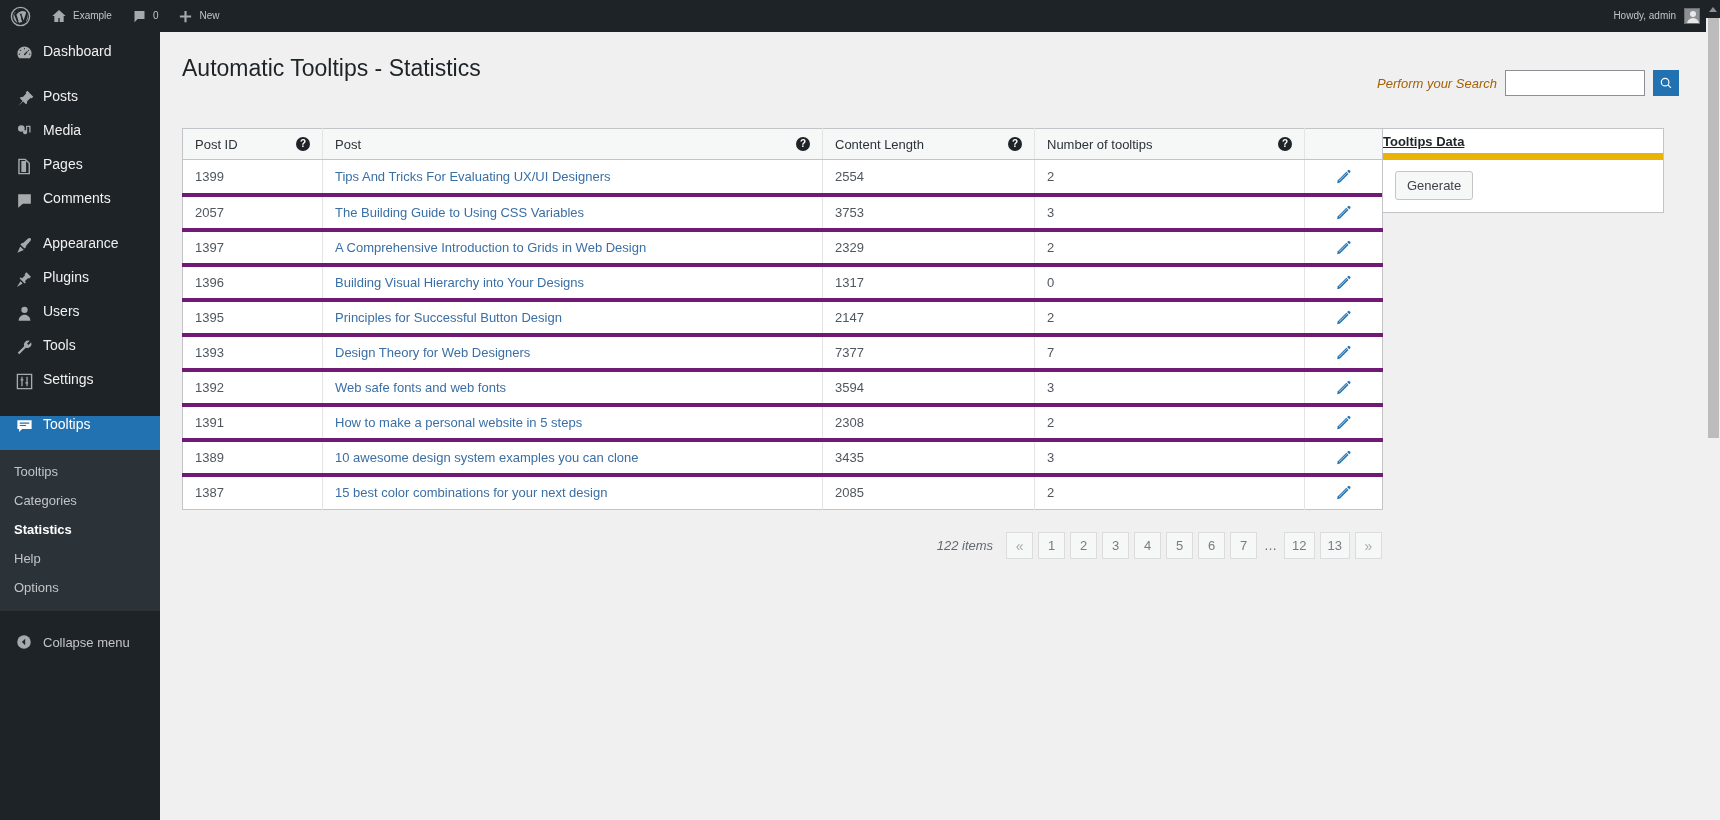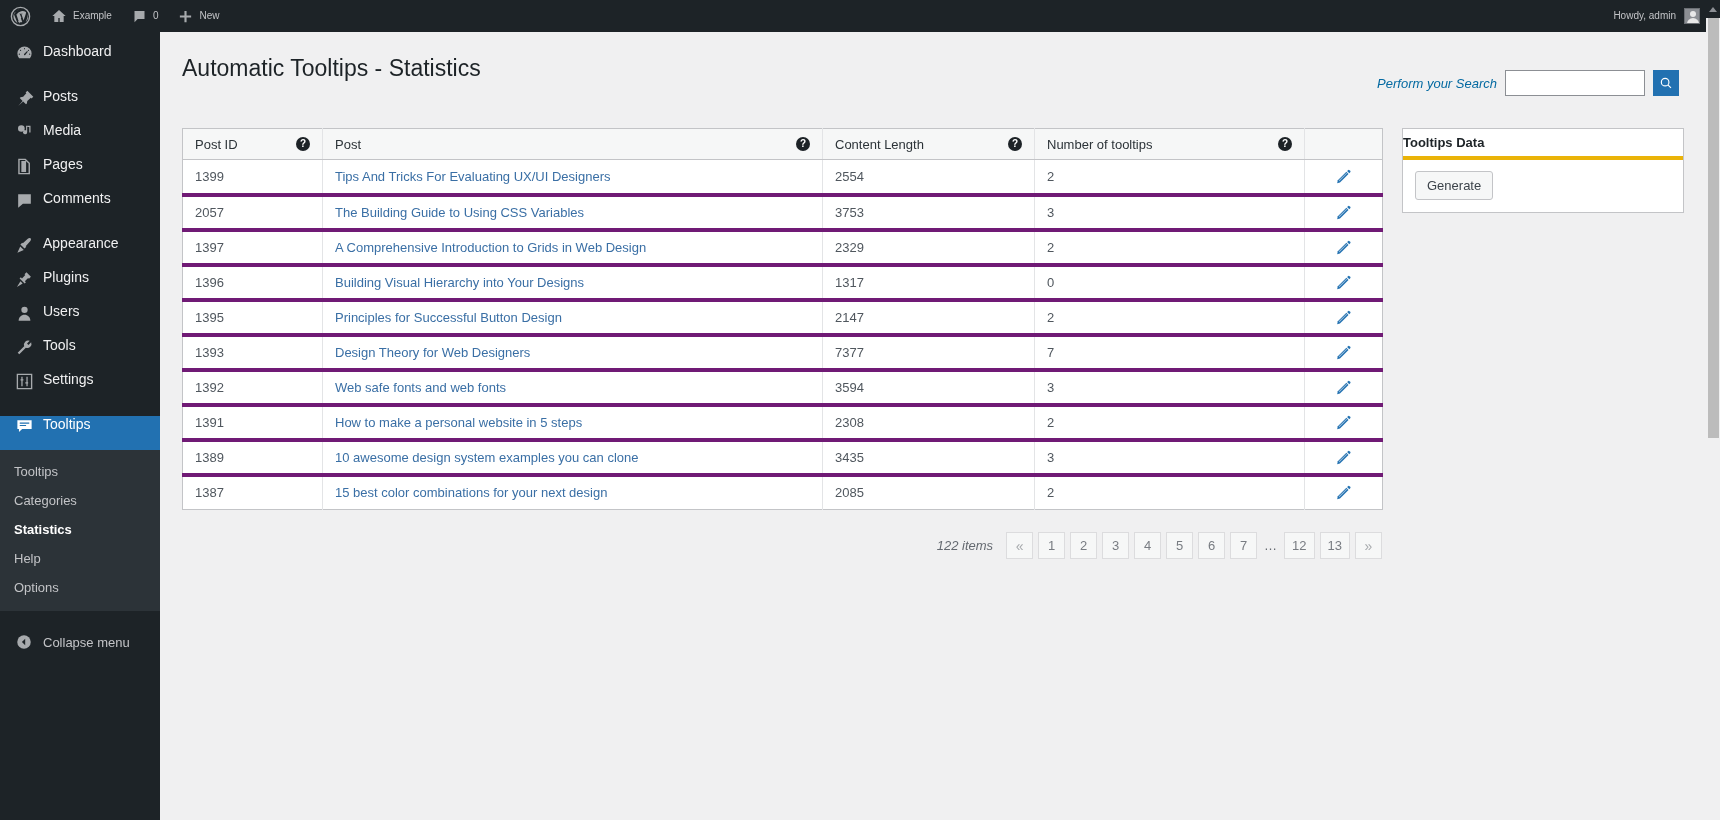--- a/index.html
+++ b/index.html
@@ -104,41 +104,41 @@
   #page-title {
     position: absolute; left: 22px; top: 22px;
     font-size: 23px; font-weight: 400; color: #1d2327;
     line-height: 29px;
   }
   #search-area {
     position: absolute; right: 27px; top: 38px;
     display: flex; align-items: center; gap: 8px;
   }
   #search-label {
-    font-style: italic; font-size: 13px; color: #0369a1;
+    font-style: italic; font-size: 13px; color: #a16207;
   }
   #search-input {
     width: 140px; height: 26px;
     border: 1px solid #8c8f94; background: #fff;
     font-family: "Liberation Sans", sans-serif; font-size: 13px;
     padding: 0 6px; color: #2c3338; outline: none;
     border-radius: 0;
   }
   #search-button {
     width: 26px; height: 26px; border: none; background: #2271b1;
     display: flex; align-items: center; justify-content: center;
     cursor: pointer; padding: 0;
   }
   #search-button svg { width: 14px; height: 14px; fill: none; stroke: #fff; stroke-width: 2; }
 
   
   #main-row {
     position: absolute; top: 96px; left: 22px;
     width: 1502px;
-    display: flex; align-items: flex-start; gap: 20px;
+    display: flex; align-items: flex-start; 
   }
   #table-col { width: 1200px; }
   #side-col { width: 282px; }
 
   
   table.stats {
     width: 1200px; border-collapse: collapse;
     background: #fff; border: 1px solid #c3c4c7;
     table-layout: fixed;
   }
@@ -209,22 +209,22 @@
     min-width: 14px; text-align: center; color: #646970;
     font-size: 13px; padding: 0 2px; line-height: 27px;
   }
 
   
   .postbox {
     width: 282px; background: #fff; border: 1px solid #c3c4c7;
   }
   .postbox-header {
     height: 31px; display: flex; align-items: center;
-    padding: 0 0; border-bottom: 4px solid #eab308;
-    font-size: 13px; font-weight: bold; color: #1d2327;
+    padding: 0 0; border-bottom: 7px solid #eab308;
+    font-size: 13px; font-weight: bold; color: #1d2327; text-decoration: underline;
   }
   .postbox-body {
     padding: 14px 12px 16px 12px; border-bottom: 1px solid #dcdcde;
     font-size: 13px; line-height: 1.55; color: #3c434a;
   }
   .postbox-footer { padding: 11px 12px 12px 12px; }
   .btn-secondary {
     background: #f6f7f7; border: 1px solid #2271b1;
     color: #2271b1; font-size: 13px; line-height: 1;
     padding: 7px 11px; cursor: pointer; border-radius: 3px;

